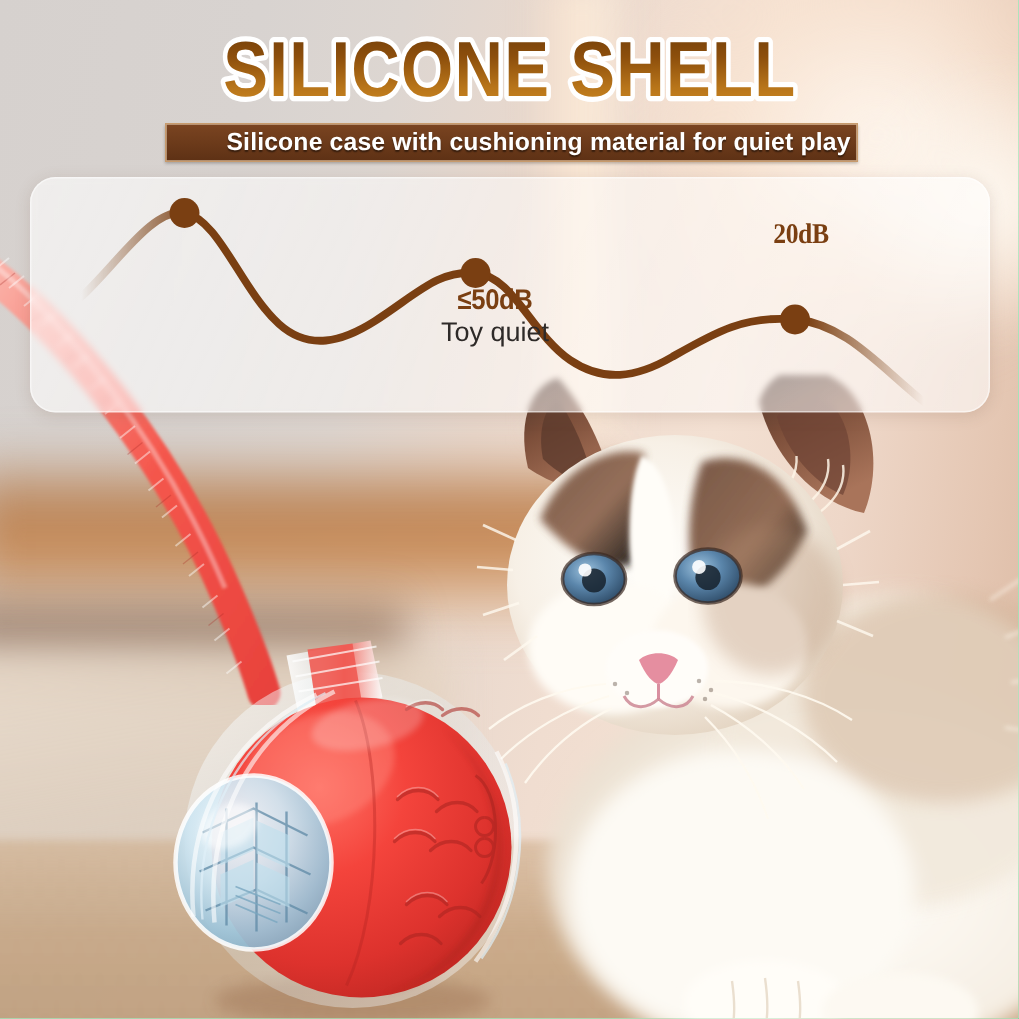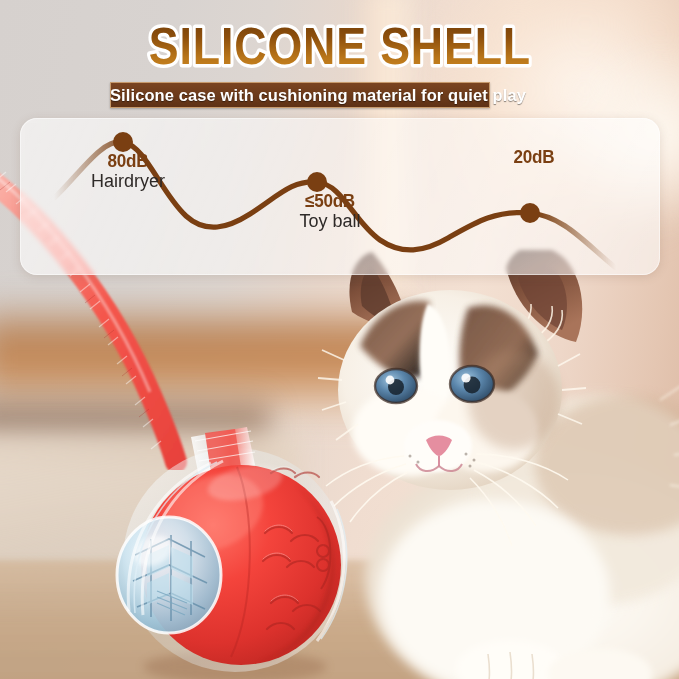--- a/index.html
+++ b/index.html
@@ -69,21 +69,21 @@
   
   .ball{position:absolute;left:95px;top:405px;width:270px;height:275px;}
   
   .title{
     position:absolute;left:0;right:0;top:18px;text-align:center;
     font-size:48px;line-height:52px;font-weight:700;letter-spacing:.5px;
     transform:scaleX(.86);
   }
   .title svg{display:block;margin:0 auto;overflow:visible;}
   .subbar{
-    position:absolute;left:110px;top:82px;width:380px;height:26px;
+    position:absolute;left:110px;top:82px;width:462px;height:26px;
     box-sizing:border-box;
     background:linear-gradient(180deg,#7a4421 0%,#6b3a1a 55%,#5e3115 100%);
     border:1px solid #c79a6c;
     display:flex;align-items:center;justify-content:center;
     box-shadow:0 1px 2px rgba(0,0,0,.25);
     padding-left:36px;
   }
   .subbar span{
     color:#fff;font-size:16.5px;font-weight:600;letter-spacing:.1px;
     text-shadow:0 1px 1px rgba(0,0,0,.45);white-space:nowrap;
@@ -457,28 +457,24 @@
                C322 66, 334 104, 360 122
                C382 137, 404 134, 428 120
                C456 104, 476 92, 510 95
                C544 98, 566 126, 596 150" fill="none" stroke="url(#fadeL)" stroke-width="5.2" stroke-linecap="round" stroke-linejoin="round"></path>
 
       <circle cx="103" cy="24" r="10" fill="#7a3f12"></circle>
       <circle cx="297" cy="64" r="10" fill="#7a3f12"></circle>
       <circle cx="510" cy="95" r="10" fill="#7a3f12"></circle>
     </svg>
 
-    <div class="lbl" style="left:58px;top:32px;width:100px;">
-      <span class="db">80dB</span>
-      <span class="nm">Hairdryer</span>
-    </div>
 
     <div class="lbl" style="left:260px;top:72px;width:100px;">
       <span class="db">≤50dB</span>
-      <span class="nm">Toy ball</span>
+      <span class="nm">Toy quiet</span>
     </div>
 
-    <div class="lbl" style="left:464px;top:28px;width:100px;">
+    <div class="lbl" style="left:464px;top:28px;width:100px;font-family:Liberation Serif, serif;">
       <span class="db">20dB</span>
     </div>
   </div>
 
 </div>
 
 </body></html>

